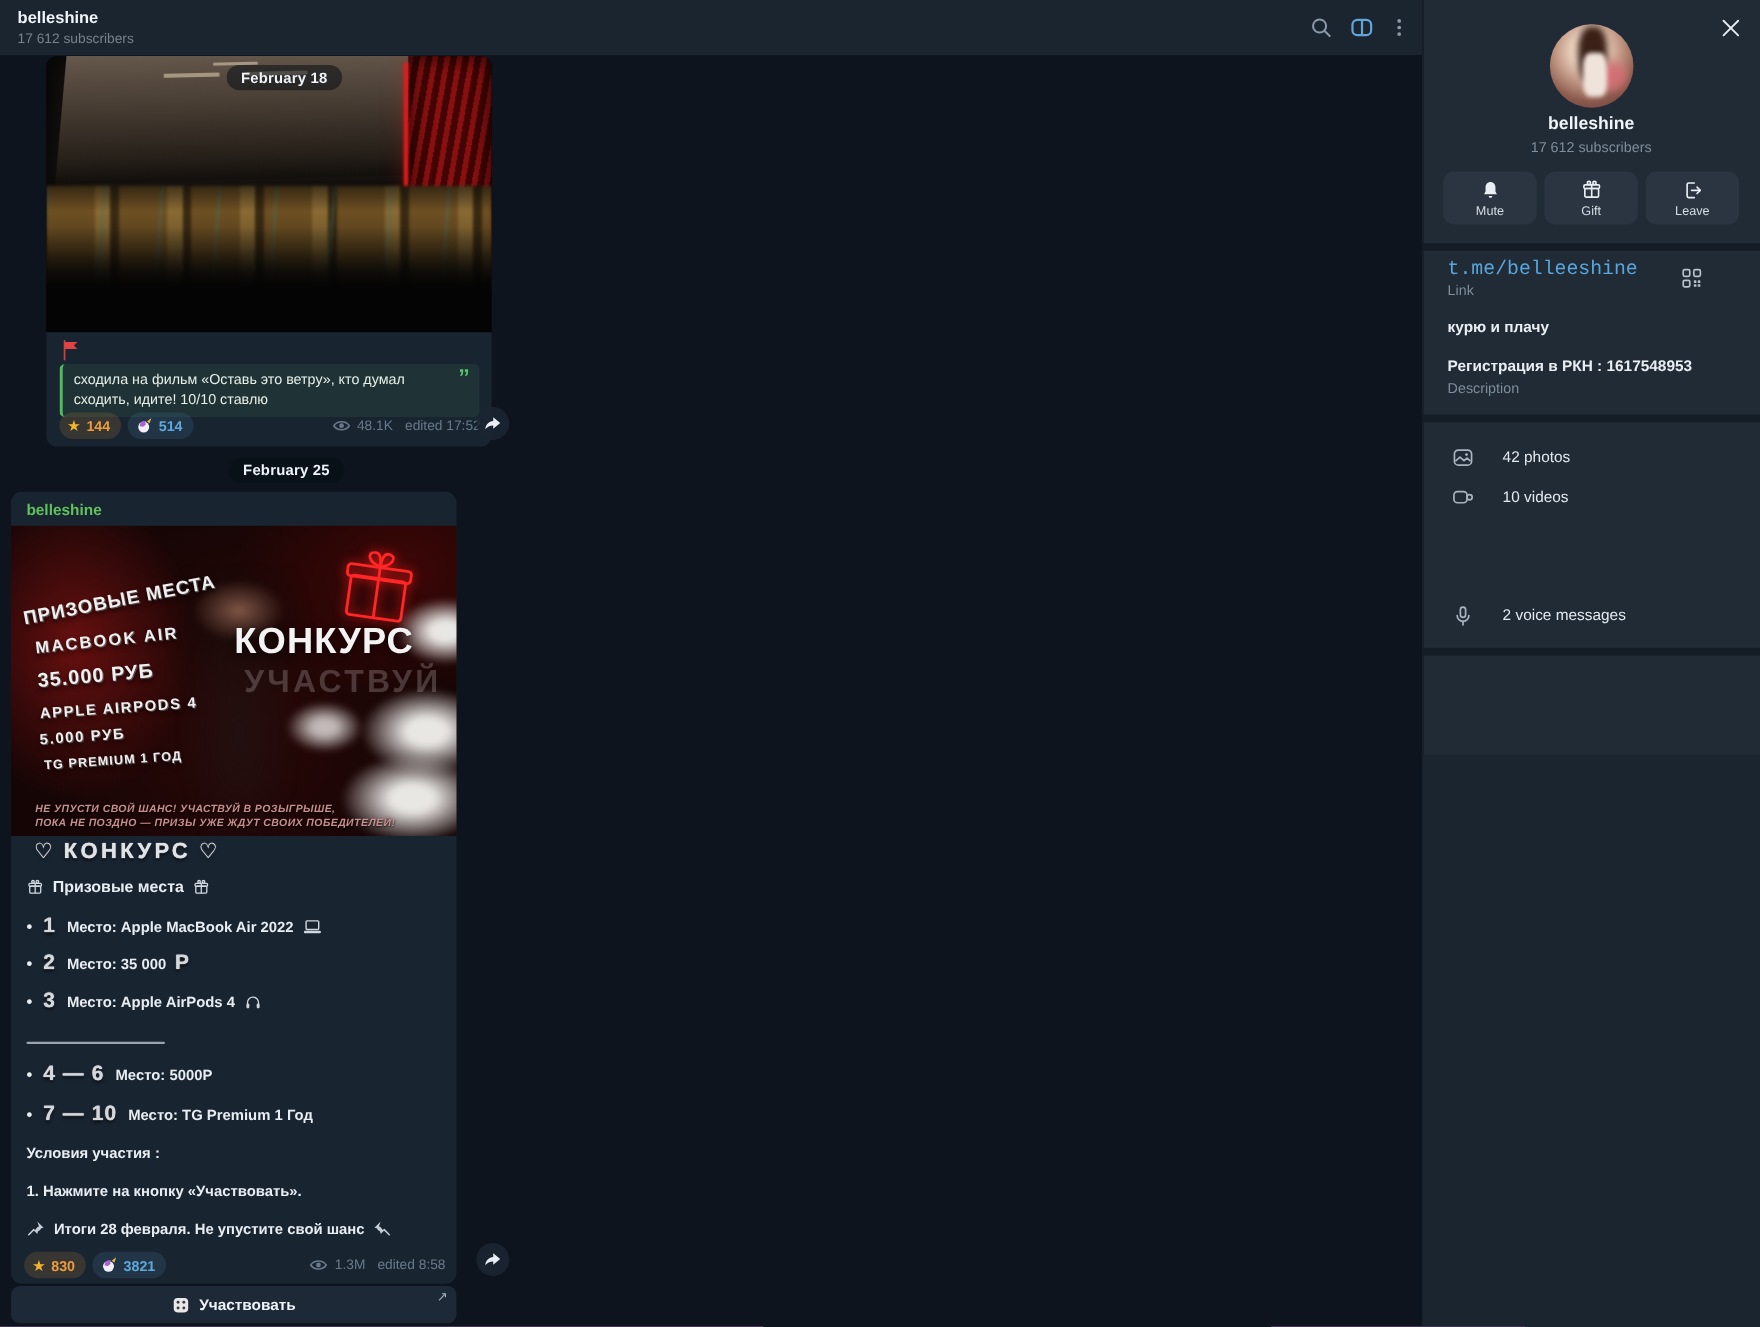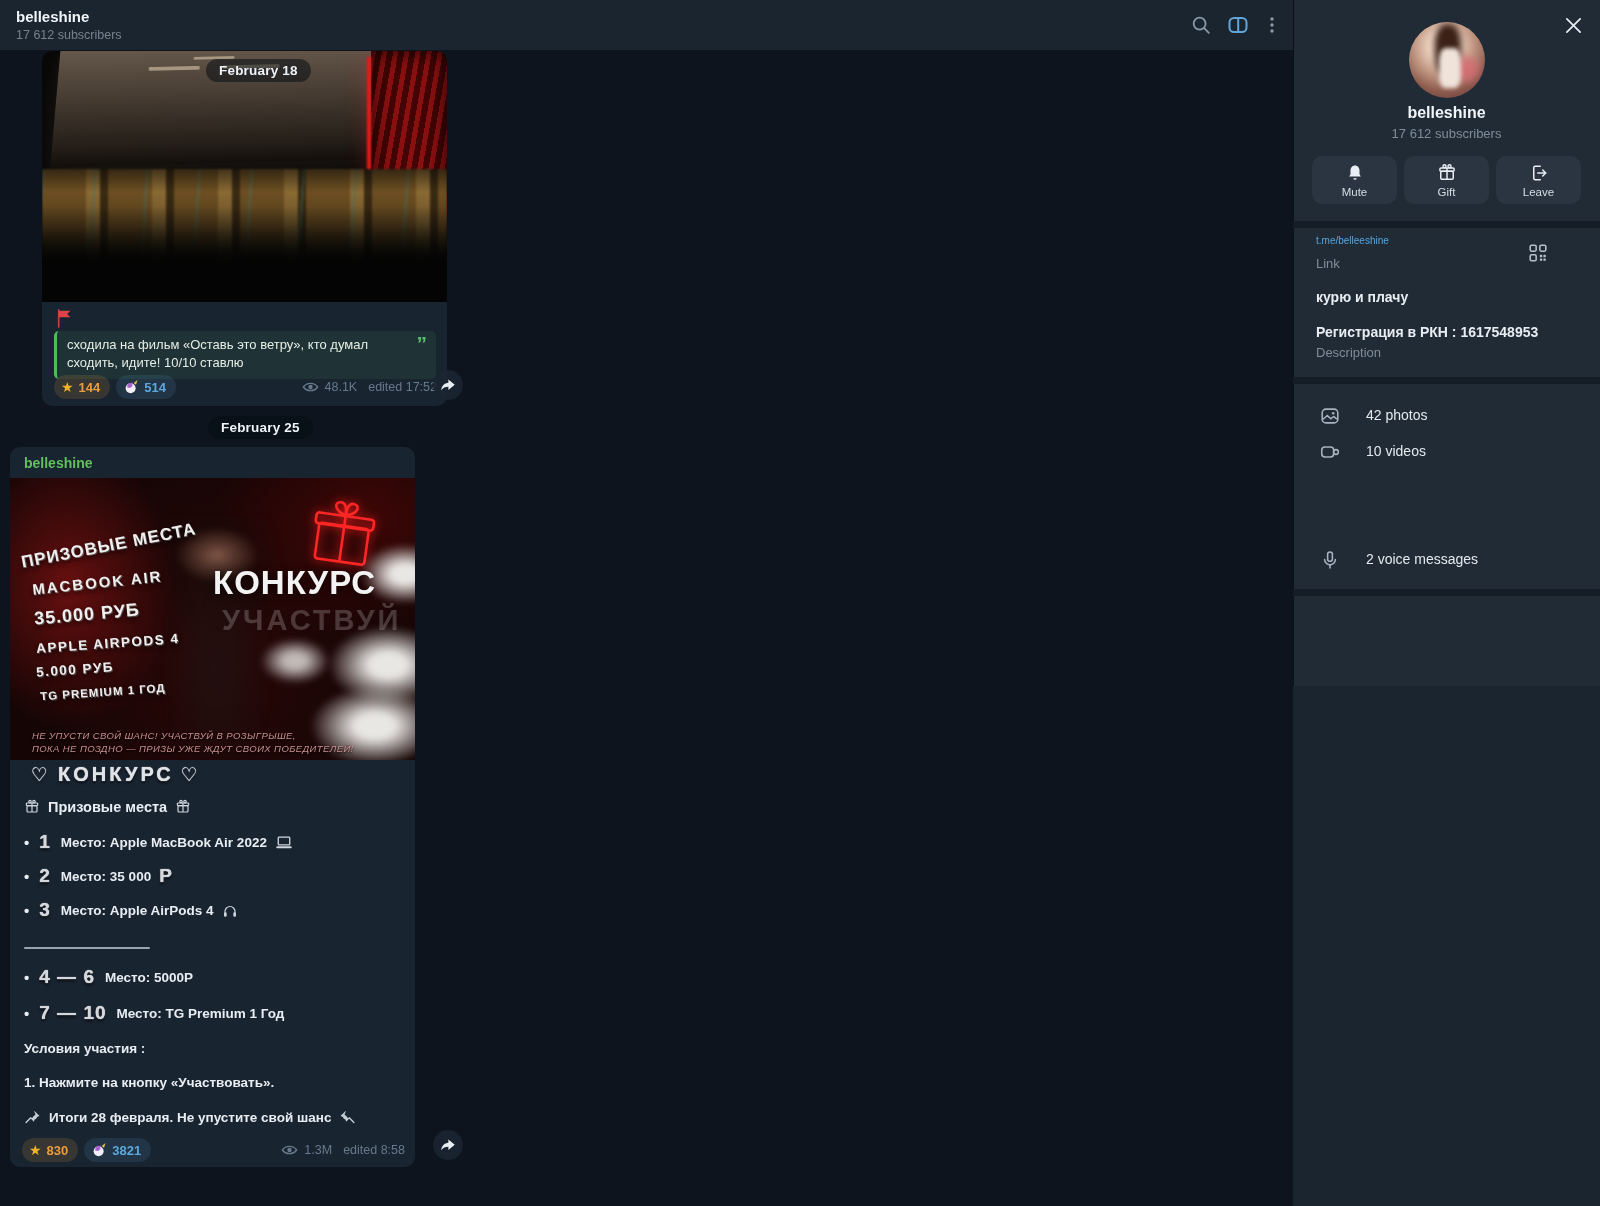--- a/index.html
+++ b/index.html
@@ -92,21 +92,21 @@
   .cl2 { left:350px; top:66px;  width:90px;  height:60px; }
   .cl3 { left:300px; top:208px; width:130px; height:80px; }
   .cl4 { left:250px; top:160px; width:70px;  height:46px; opacity:.8; }
   .pline { position:absolute; color:#efefef; font-weight:800; text-shadow:1px 1px 0 rgba(130,130,130,.55), 0 3px 5px rgba(0,0,0,.8); white-space:nowrap; }
   .pl0 { left:10px;  top:58px;  font-size:17px; transform:rotate(-11deg); letter-spacing:1px; }
   .pl1 { left:22px;  top:96px;  font-size:15px; transform:rotate(-6deg); letter-spacing:2px; }
   .pl2 { left:24px;  top:126px; font-size:18px; transform:rotate(-5deg); letter-spacing:1px; }
   .pl3 { left:26px;  top:158px; font-size:13.5px; transform:rotate(-4deg); letter-spacing:1.5px; }
   .pl4 { left:26px;  top:184px; font-size:13.5px; transform:rotate(-4deg); letter-spacing:1.5px; }
   .pl5 { left:30px;  top:208px; font-size:11.5px; transform:rotate(-4deg); letter-spacing:1px; }
-  .pcap { position:absolute; left:22px; font-size:9.5px; font-weight:400; font-style:italic; color:#c98f8f;
+  .pcap { position:absolute; left:22px; font-size:9.5px; font-weight:700; font-style:italic; color:#c98f8f;
     letter-spacing:.4px; text-shadow:0 1px 2px #000; white-space:nowrap; }
   .pc1 { top:252px; }
   .pc2 { top:265px; }
 
   .tline { position:absolute; left:14px; right:14px; color:#e8edf2; font-size:13.5px; font-weight:700; display:flex; align-items:center; }
   .fluffy { font-weight:800; color:#d4d8dd; text-shadow:0 0 1px #fff, 0 2px 3px rgba(0,0,0,.8); }
   .heading { top:316px; font-size:20px; letter-spacing:3px; color:#dfe3e8; text-shadow:0 0 1px #fff,0 2px 3px rgba(0,0,0,.8); font-weight:800; }
   .heading .heart { font-size:19px; margin:0 7px; }
   .prizes-hdr { top:352px; font-size:14.5px; gap:8px; }
   .b1 { top:384px; } .b2 { top:418px; } .b3 { top:452px; }
@@ -136,21 +136,21 @@
   .avatar .hair { position:absolute; left:26px; top:2px; width:26px; height:52px; background:#3a2016; border-radius:40%; filter:blur(3px); }
   .avatar .balloon { position:absolute; right:6px; top:34px; width:26px; height:26px; border-radius:50%; background:#d66c74; filter:blur(4px); opacity:.85; }
   .avatar .top-warm { position:absolute; left:30px; top:26px; width:22px; height:40px; background:#efe3da; border-radius:30%; filter:blur(2px); }
   .p-name { position:absolute; left:0; top:104px; width:100%; text-align:center; font-size:16px; font-weight:700; color:#f1f5f9; }
   .p-subs { position:absolute; left:0; top:126px; width:100%; text-align:center; font-size:13px; color:#7f8d9a; }
   .p-actions { position:absolute; left:19px; top:156px; width:269px; height:48px; display:flex; gap:7px; }
   .p-act { flex:1; background:#2a3541; border:none; border-radius:10px; cursor:pointer; color:#d5dde4;
     display:flex; flex-direction:column; align-items:center; justify-content:center; gap:3px; font-family:inherit; }
   .p-act .lbl { font-size:11.5px; }
 
-  .p-link-val { position:absolute; left:23px; top:235px; font-size:10px; color:#58a6dc; cursor:pointer; }
+  .p-link-val { position:absolute; left:23px; top:235px; font-size:18px; color:#58a6dc; cursor:pointer;font-family:Liberation Mono, monospace; }
   .p-link-lbl { position:absolute; left:23px; top:256px; font-size:13px; color:#7f8d9a; }
   .p-qr { position:absolute; left:232px; top:240px; width:26px; height:26px; cursor:pointer; display:flex; align-items:center; justify-content:center; }
   .p-bio { position:absolute; left:23px; top:289px; font-size:14px; font-weight:700; color:#e9eef2; }
   .p-desc-val { position:absolute; left:23px; top:324px; font-size:14px; font-weight:700; color:#e9eef2; }
   .p-desc-lbl { position:absolute; left:23px; top:345px; font-size:13px; color:#7f8d9a; }
 
   .stat-row { position:absolute; left:0; width:100%; height:36px; cursor:pointer; }
   .stat-icon { position:absolute; left:26px; top:7px; }
   .stat-lbl { position:absolute; left:73px; top:9px; font-size:14px; color:#e3e9ee; }
   .sr0 { top:398px; } .sr1 { top:434px; } .sr2 { top:470px; } .sr3 { top:506px; } .sr4 { top:542px; }
@@ -397,20 +397,33 @@
                 <path d="M1.5 6 C5 .9 13 .9 16.5 6 C13 11.1 5 11.1 1.5 6 Z" fill="none" stroke="#68798a" stroke-width="1.5"></path>
                 <circle cx="9" cy="6" r="2.3" fill="#68798a"></circle>
               </svg>
           </span>
           <span>1.3M</span>
           <span class="edited">edited 8:58</span>
         </div>
       </div>
     </div>
 
+    <button class="join-btn">
+      <span>
+        <svg width="17" height="17" viewBox="0 0 22 22">
+            <rect x="2.5" y="2.5" width="17" height="17" rx="4.5" fill="#e8e8ea"></rect>
+            <circle cx="7.6" cy="7.6" r="1.7" fill="#3a3a40"></circle>
+            <circle cx="14.4" cy="7.6" r="1.7" fill="#3a3a40"></circle>
+            <circle cx="7.6" cy="14.4" r="1.7" fill="#3a3a40"></circle>
+            <circle cx="14.4" cy="14.4" r="1.7" fill="#3a3a40"></circle>
+          </svg>
+      </span>
+      <span>Участвовать</span>
+      <span class="join-arrow">↗</span>
+    </button>
 
     <div class="fwd fwd1">
       <svg width="18" height="18" viewBox="0 0 24 24">
           <path d="M12.5 4.5 L21 11.5 L12.5 18.5 V14.3 C8.2 14.3 5.2 15.8 2.8 19 C3.6 13 7.2 9.4 12.5 9 Z" fill="#e8eef4"></path>
         </svg>
     </div>
     <div class="fwd fwd2">
       <svg width="18" height="18" viewBox="0 0 24 24">
           <path d="M12.5 4.5 L21 11.5 L12.5 18.5 V14.3 C8.2 14.3 5.2 15.8 2.8 19 C3.6 13 7.2 9.4 12.5 9 Z" fill="#e8eef4"></path>
         </svg>

